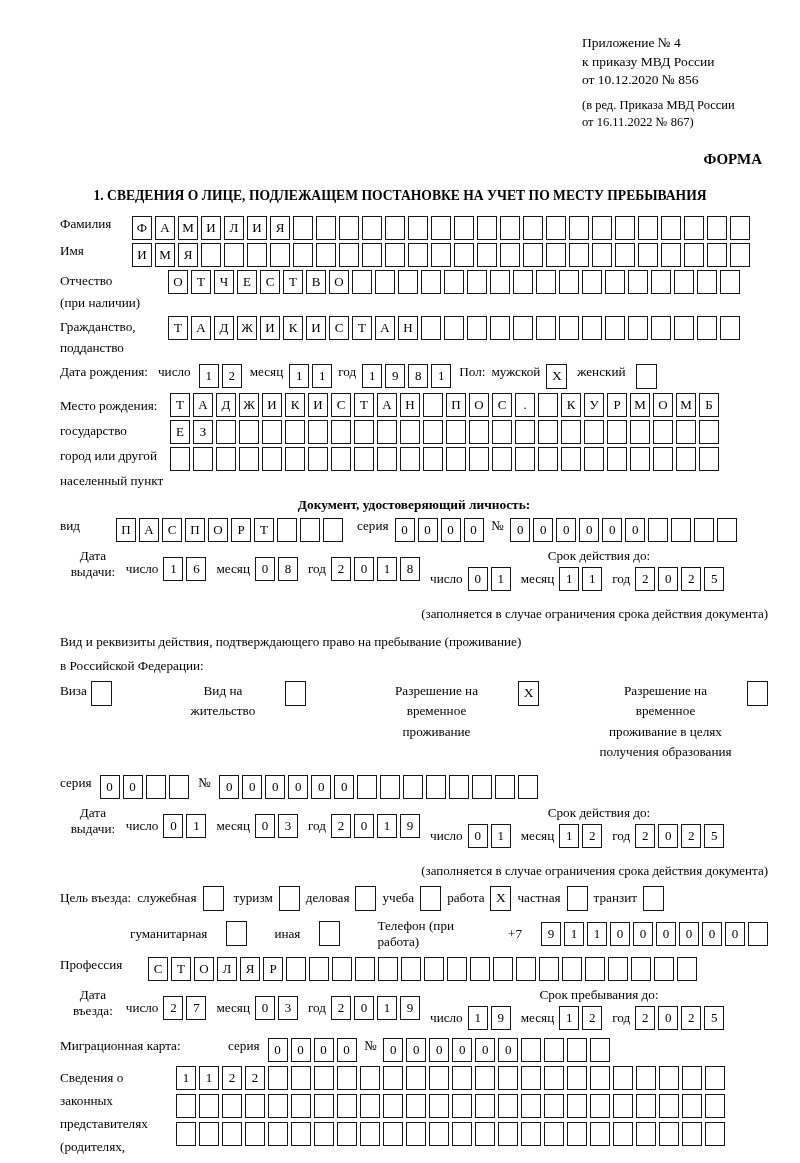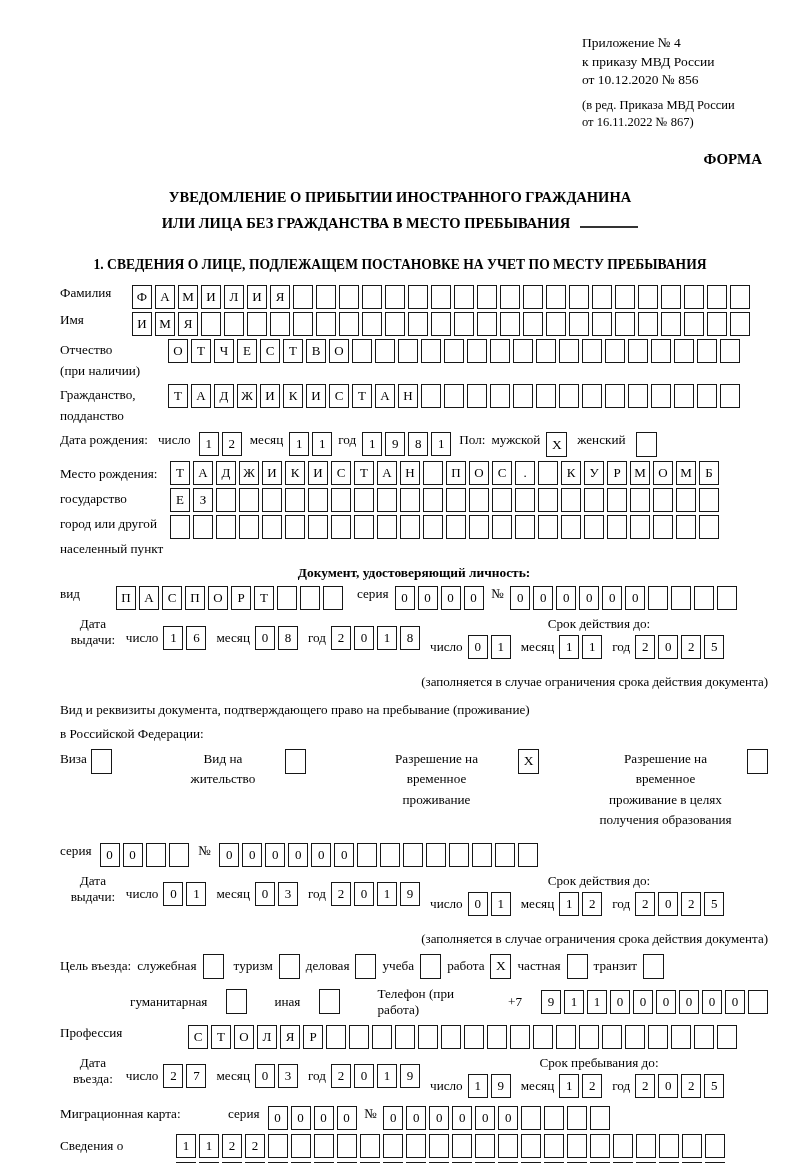--- a/index.html
+++ b/index.html
@@ -71,26 +71,20 @@
     <div>Приложение № 4</div>
     <div>к приказу МВД России</div>
     <div>от 10.12.2020 № 856</div>
     <div class="note-lines">
       <div>(в ред. Приказа МВД России</div>
       <div>от 16.11.2022 № 867)</div>
     </div>
   </div>
   <div class="forma">ФОРМА</div>
 
-  <div class="title">
-    <div>УВЕДОМЛЕНИЕ О ПРИБЫТИИ ИНОСТРАННОГО ГРАЖДАНИНА</div>
-    <div>
-      <span>ИЛИ ЛИЦА БЕЗ ГРАЖДАНСТВА В МЕСТО ПРЕБЫВАНИЯ</span><span class="blankline"></span>
-    </div>
-  </div>
 
   <div class="sec-heading">1. СВЕДЕНИЯ О ЛИЦЕ, ПОДЛЕЖАЩЕМ ПОСТАНОВКЕ НА УЧЕТ ПО МЕСТУ ПРЕБЫВАНИЯ</div>
 
   <div class="form">
 
     <div class="frow">
       <span class="flabel" style="width:72px;">Фамилия</span>
       <span class="cells">
           <span class="cell">Ф</span>
           <span class="cell">А</span>
@@ -418,21 +412,21 @@
               <span class="cell">0</span>
               <span class="cell">2</span>
               <span class="cell">5</span>
             </span>
         </div>
       </div>
     </div>
     <div class="note-right">(заполняется в случае ограничения срока действия документа)</div>
 
     <div class="intro">
-      <div>Вид и реквизиты документа, подтверждающего право на пребывание (проживание)</div>
+      <div>Вид и реквизиты действия, подтверждающего право на пребывание (проживание)</div>
       <div>в Российской Федерации:</div>
     </div>
 
     <div class="options">
       <div class="opt">
         <span class="opt-text">Виза</span>
         <span class="cbox" style="margin-left:4px;"></span>
       </div>
       <div class="opt gap18">
         <span class="opt-text">Вид на жительство</span>
@@ -562,21 +556,21 @@
           <span class="cell">0</span>
           <span class="cell">0</span>
           <span class="cell">0</span>
           <span class="cell">0</span>
           <span class="cell">0</span>
           <span class="cell">0</span>
           <span class="cell"></span>
         </span>
     </div>
 
-    <div class="frow" style="margin-top:7px;gap:40px;">
+    <div class="frow" style="margin-top:7px;">
       <span class="flabel" style="width:88px;">Профессия</span>
       <span class="cells">
           <span class="cell">С</span>
           <span class="cell">Т</span>
           <span class="cell">О</span>
           <span class="cell">Л</span>
           <span class="cell">Я</span>
           <span class="cell">Р</span>
           <span class="cell"></span>
           <span class="cell"></span>

